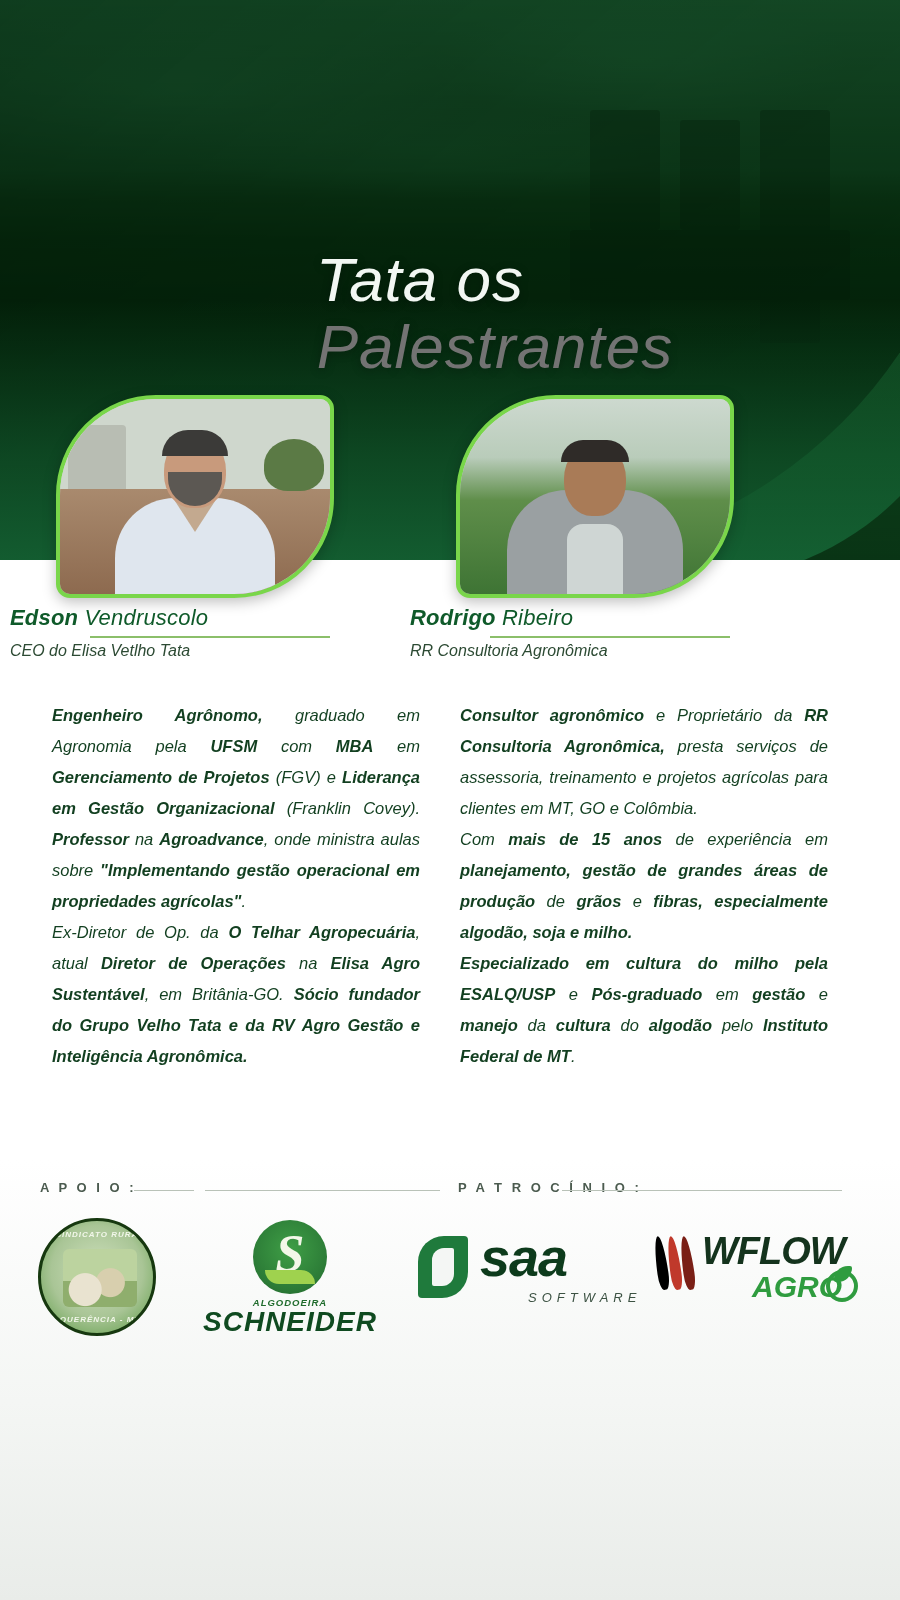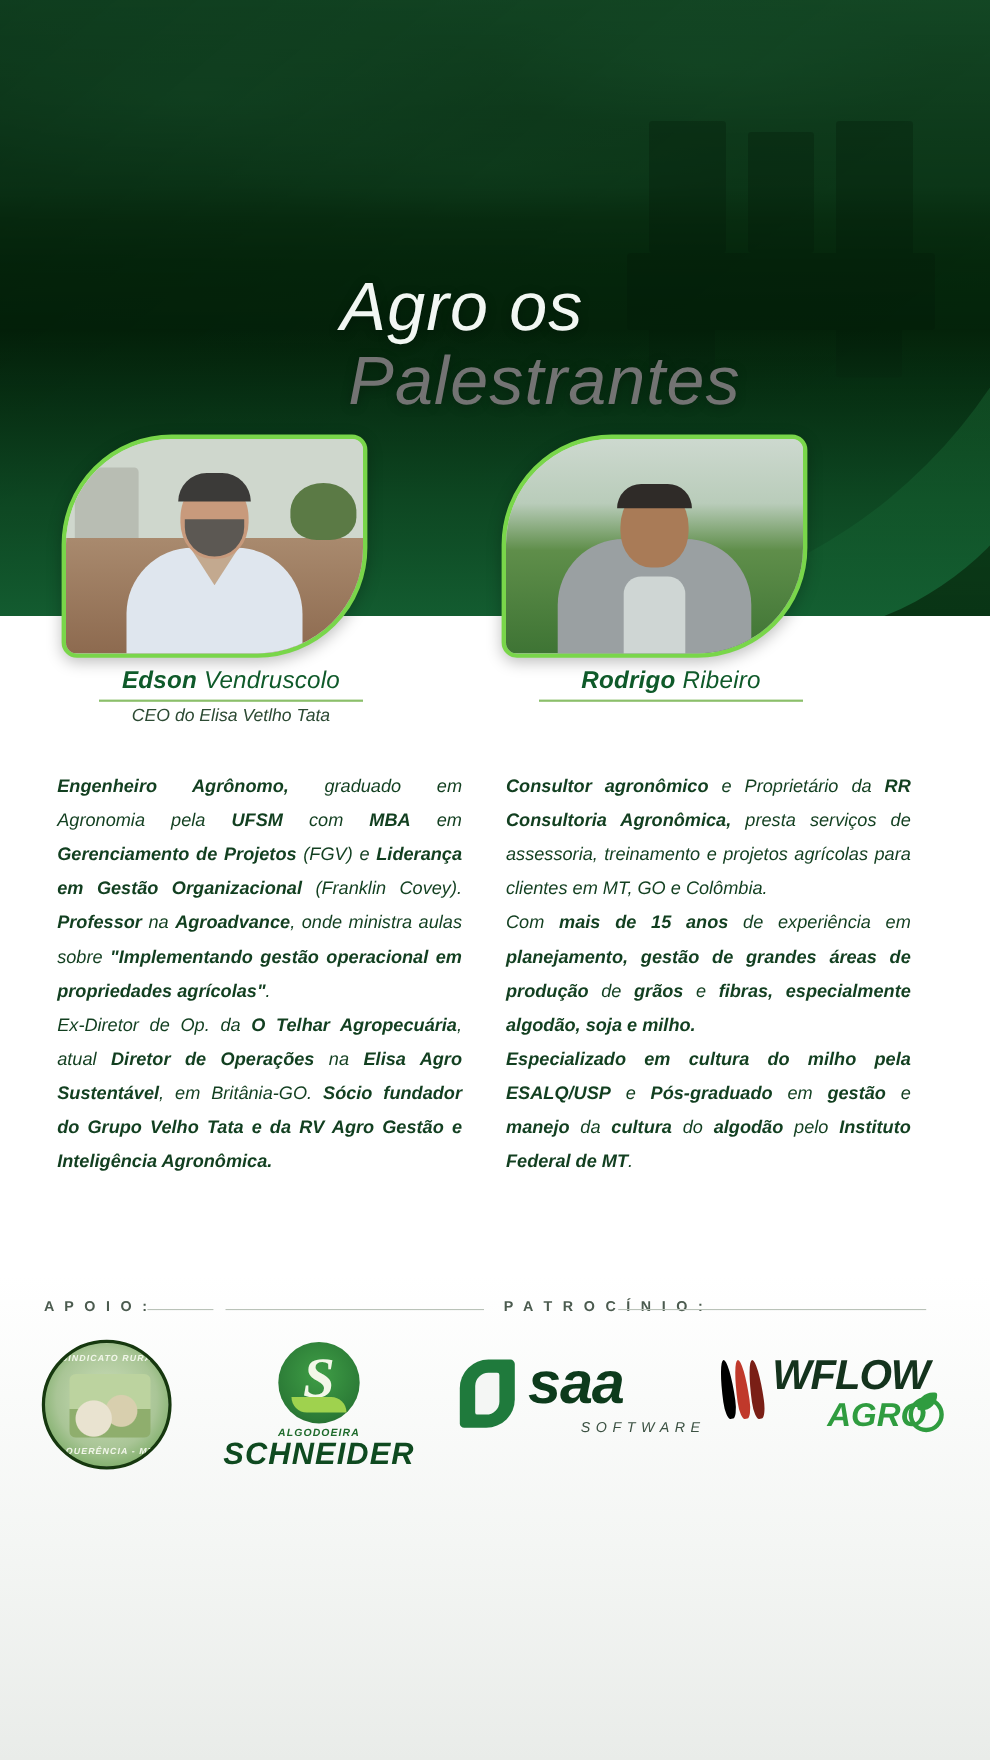--- a/index.html
+++ b/index.html
@@ -191,21 +191,21 @@
     border-radius: 34px 34px 0 0; background: #2f2b28;
   }
   .p2 .body { background: #9aa0a2; width: 176px; height: 104px; }
   .p2 .shirt {
     position: absolute; left: 50%; transform: translateX(-50%);
     bottom: 0; width: 56px; height: 70px; background: #cfd6d4; border-radius: 16px 16px 0 0;
   }
 
   
   .names { position: absolute; left: 0; top: 605px; width: 900px; }
-  .name-block { position: absolute; width: 400px; text-align: center; }
+  .name-block { position: absolute; width: 400px; text-align: left; }
   .name-block.left  { left: 10px; }
   .name-block.right { left: 410px; }
   .name-line {
     font-size: 22px;
     font-style: italic;
     color: #0f5a2a;
     letter-spacing: .2px;
   }
   .name-line b { font-weight: 700; }
   .name-rule {
@@ -403,21 +403,21 @@
       <i class="m3"></i>
       <i class="m4"></i>
       <i class="m5"></i>
       <i class="m6"></i>
   </div>
   <div class="hero-tint"></div>
   <div class="green-panel"></div>
   <div class="green-panel-solid"></div>
 
   <div class="hero-title">
-    <span class="l1">Agro os</span>
+    <span class="l1">Tata os</span>
     <span class="l2">Palestrantes</span>
   </div>
 </div>
 
 <div class="speakers">
   <div class="photo-frame left">
     <div class="ph-bg ph-a"></div>
     <div class="person p1">
       <div class="body"></div>
       <div class="collar"></div>
@@ -443,20 +443,21 @@
       <b>Edson</b><span> Vendruscolo</span>
     </div>
     <div class="name-rule"></div>
     <div class="role-line">CEO do Elisa Vetlho Tata</div>
   </div>
   <div class="name-block right">
     <div class="name-line">
       <b>Rodrigo</b><span> Ribeiro</span>
     </div>
     <div class="name-rule"></div>
+    <div class="role-line">RR Consultoria Agronômica</div>
   </div>
 </div>
 
 <div class="bios">
   <div class="bio-col"><b>Engenheiro Agrônomo,</b> graduado em Agronomia pela <b>UFSM</b> com <b>MBA</b> em <b>Gerenciamento de Projetos</b> (FGV) e <b>Liderança em Gestão Organizacional</b> (Franklin Covey). <b>Professor</b> na <b>Agroadvance</b>, onde ministra aulas sobre <b>"Implementando gestão operacional em propriedades agrícolas"</b>.<br>Ex-Diretor de Op. da <b>O Telhar Agropecuária</b>, atual <b>Diretor de Operações</b> na <b>Elisa Agro Sustentável</b>, em Britânia-GO. <b>Sócio fundador do Grupo Velho Tata e da RV Agro Gestão e Inteligência Agronômica.</b></div>
   <div class="bio-col"><b>Consultor agronômico</b> e Proprietário da <b>RR Consultoria Agronômica,</b> presta serviços de assessoria, treinamento e projetos agrícolas para clientes em MT, GO e Colômbia.<br>Com <b>mais de 15 anos</b> de experiência em <b>planejamento, gestão de grandes áreas de produção</b> de <b>grãos</b> e <b>fibras, especialmente algodão, soja e milho.</b><br><b>Especializado em cultura do milho pela ESALQ/USP</b> e <b>Pós-graduado</b> em <b>gestão</b> e <b>manejo</b> da <b>cultura</b> do <b>algodão</b> pelo <b>Instituto Federal de MT</b>.</div>
 </div>
 
 <div class="footer">
   <div class="label-row">

